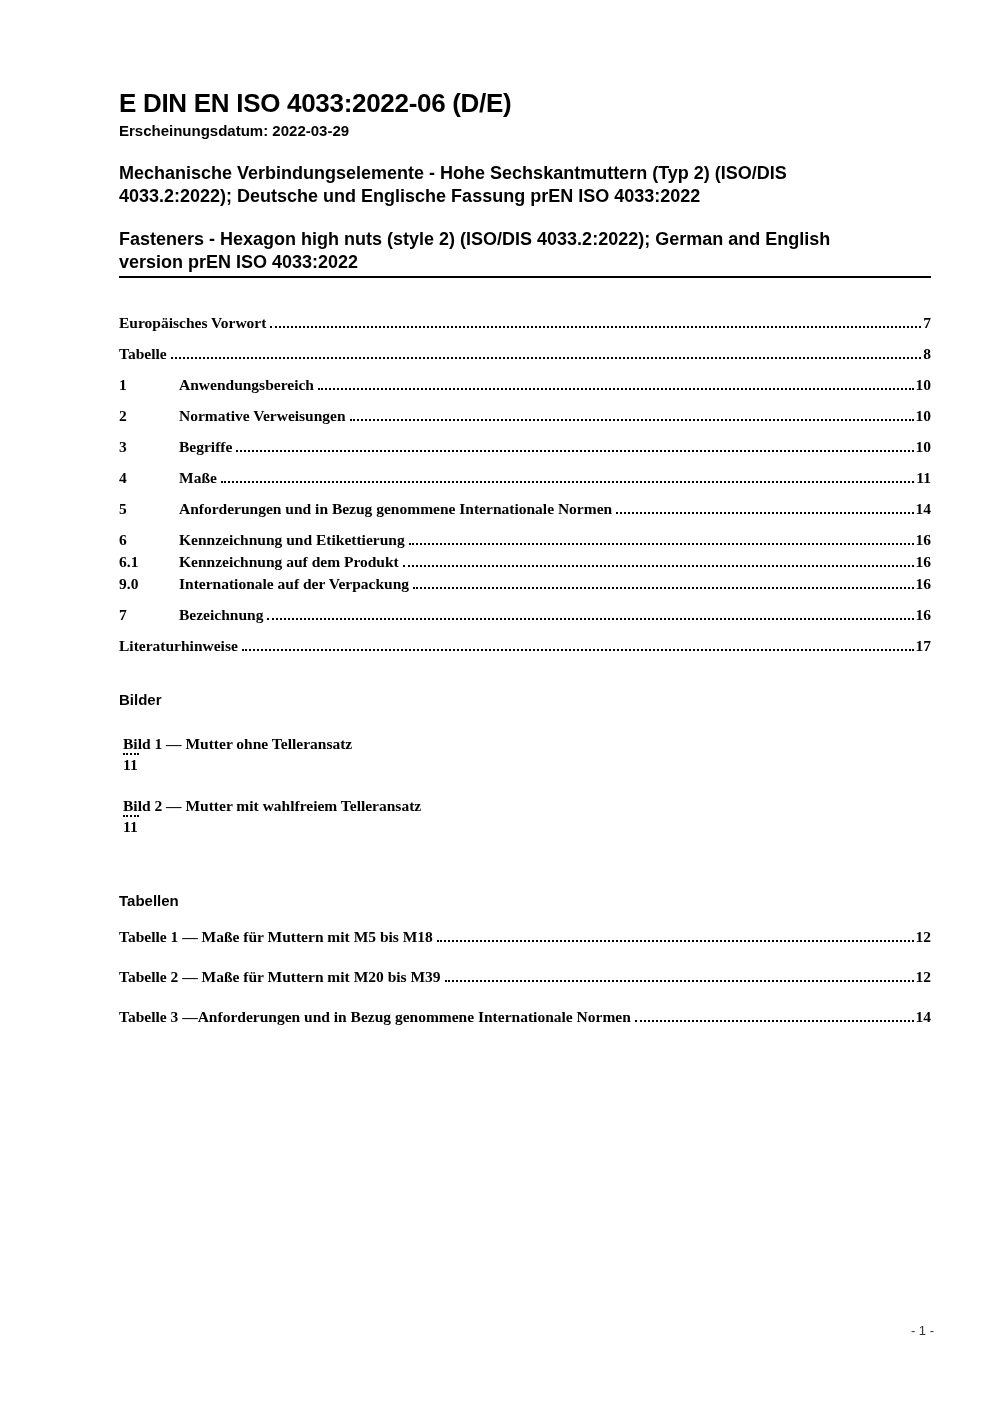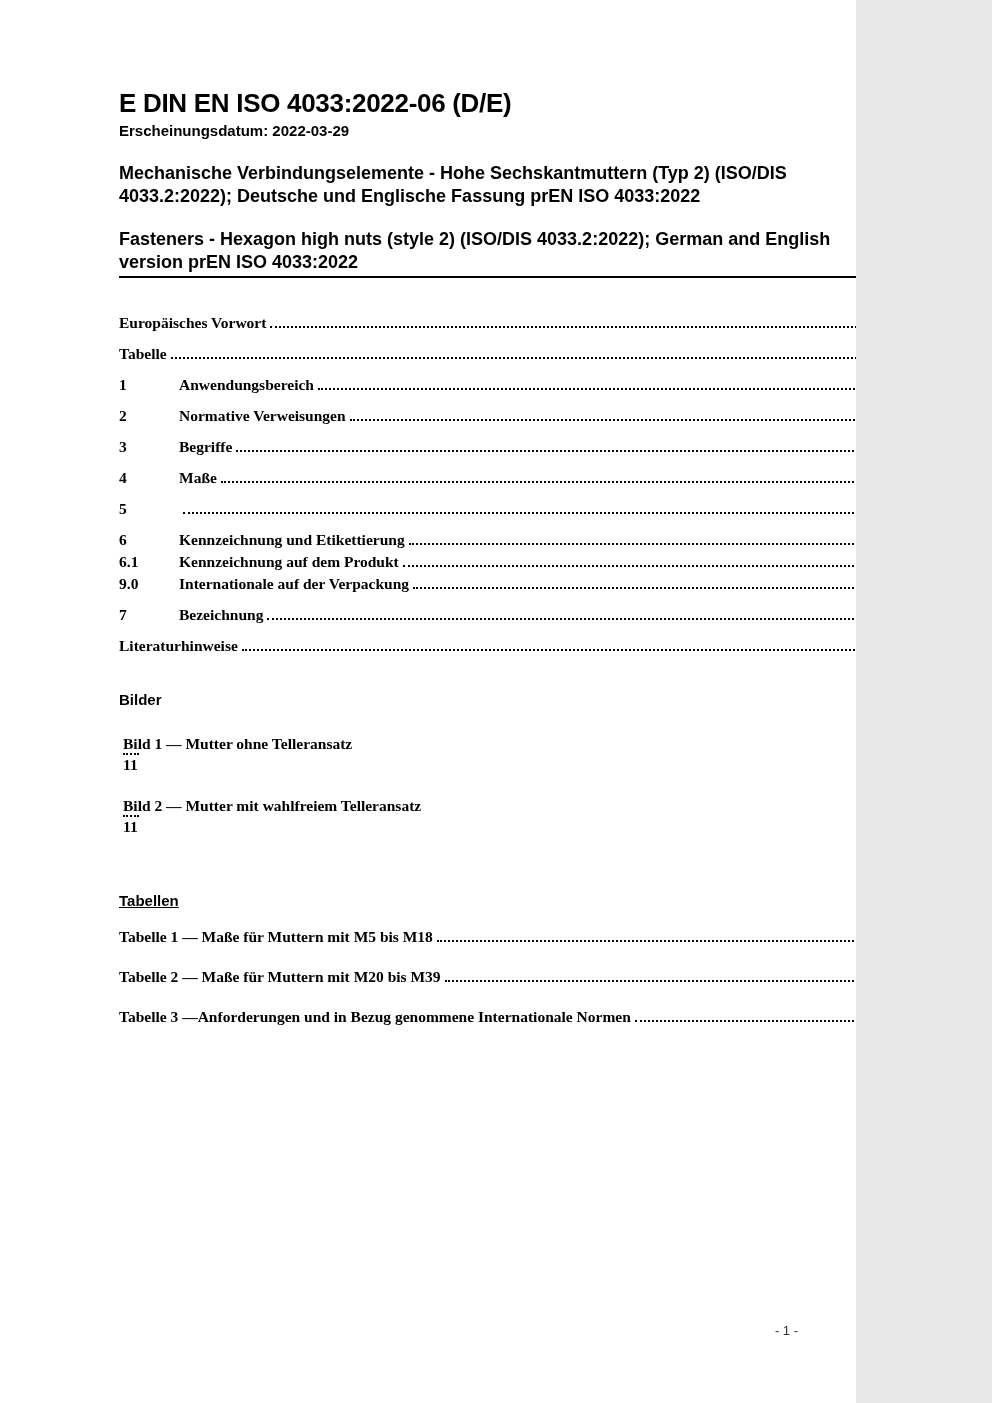--- a/index.html
+++ b/index.html
@@ -1,18 +1,18 @@
 <!DOCTYPE html>
 <html><head>
 <meta charset="utf-8">
 <style>
   html, body { margin: 0; padding: 0; background: #e8e8e8; }
   .page {
     position: relative;
-    width: 856px;
+    width: 992px;
     height: 1403px;
     background: #ffffff;
     color: #000000;
     font-family: "Liberation Sans", sans-serif;
     overflow: hidden;
   }
   .content {
     position: absolute;
     left: 119px;
     top: 0;
@@ -82,21 +82,21 @@
   .toc-page { flex: none; }
   .minor-heading {
     font-family: "Liberation Sans", sans-serif;
     font-size: 15px;
     line-height: 18px;
     font-weight: bold;
   }
   .figures-heading { margin-top: 36px; }
   .fig-list { margin-top: 26px; }
   .fig-row { margin-bottom: 23px; flex-direction: column; }
-  .tables-heading { margin-top: 56px; text-decoration: underline; }
+  .tables-heading { margin-top: 56px; }
   .tab-list { margin-top: 18px; }
   .tab-row { margin-bottom: 22px; }
   .footer {
     position: absolute;
     top: 1323px;
     right: 58px;
     font-size: 13px;
     line-height: 15px;
     color: #333;
   }
@@ -162,20 +162,21 @@
 
         <div class="toc-row">
           <span class="toc-num">4</span>
           <span class="toc-label">Maße</span>
           <span class="leader"></span>
           <span class="toc-page">11</span>
         </div>
 
         <div class="toc-row">
           <span class="toc-num">5</span>
+          <span class="toc-label">Anforderungen und in Bezug genommene Internationale Normen</span>
           <span class="leader"></span>
           <span class="toc-page">14</span>
         </div>
 
         <div class="toc-row">
           <span class="toc-num">6</span>
           <span class="toc-label">Kennzeichnung und Etikettierung</span>
           <span class="leader"></span>
           <span class="toc-page">16</span>
         </div>

